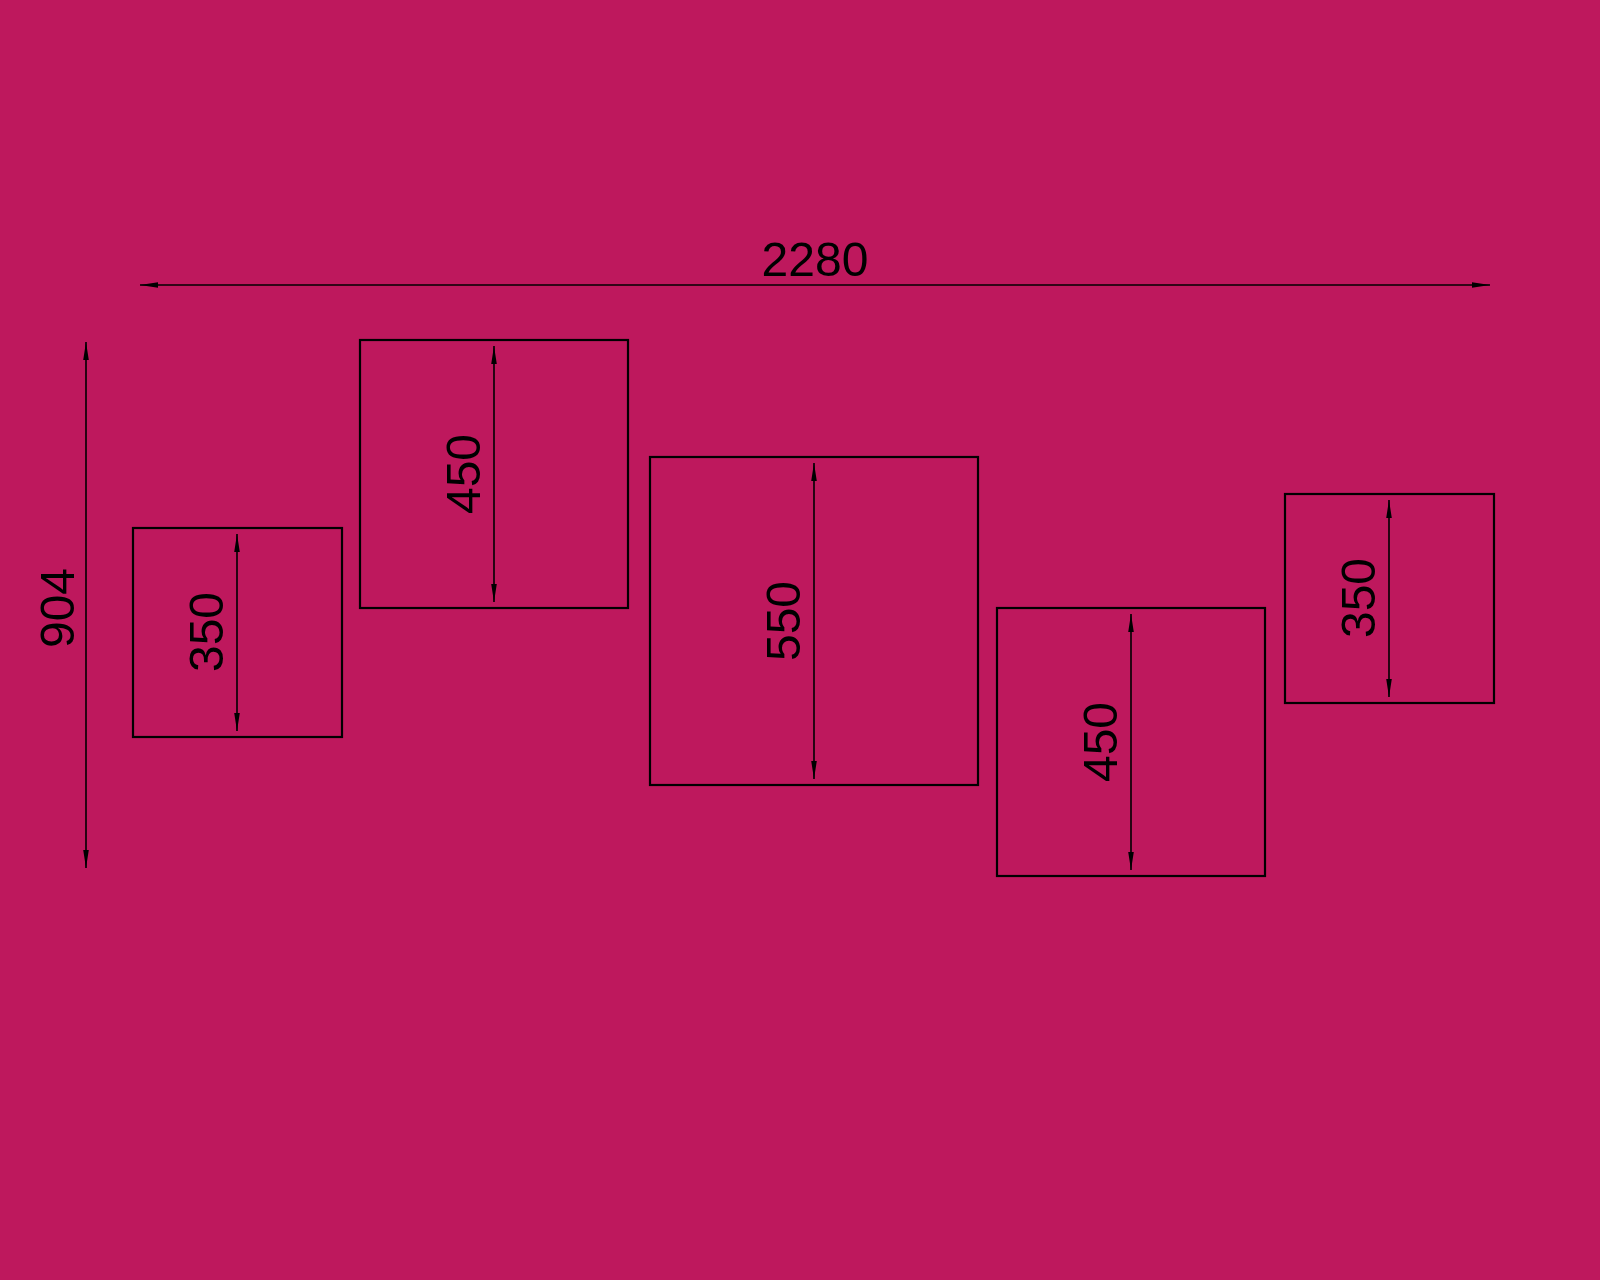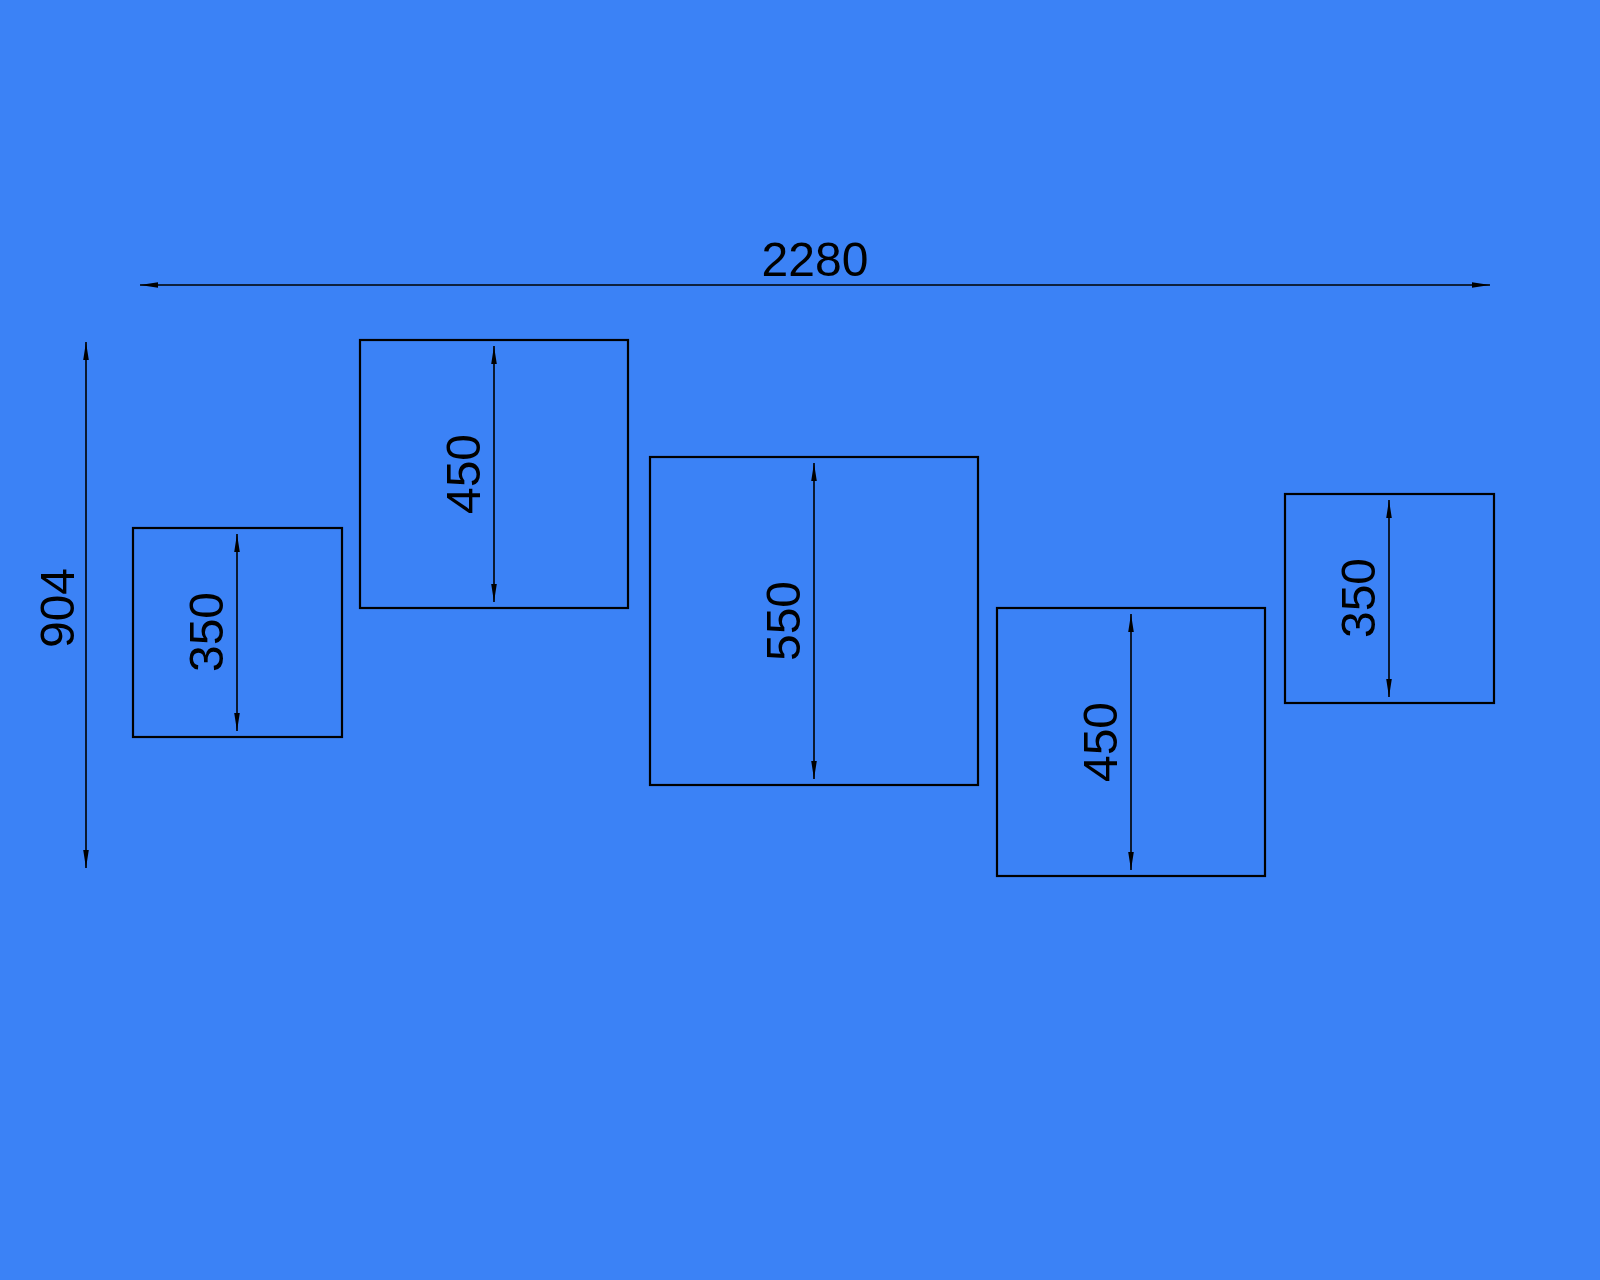--- a/index.html
+++ b/index.html
@@ -4,21 +4,21 @@
 <style>
   html, body {
     margin: 0;
     padding: 0;
     background: #ffffff;
   }
   .page {
     width: 1600px;
     height: 1280px;
     position: relative;
-    background: #3b82f6;
+    background: #be185d;
     overflow: hidden;
   }
   svg {
     display: block;
   }
   svg text {
     font-family: "Liberation Sans", sans-serif;
     fill: #000000;
     font-size: 48px;
   }

